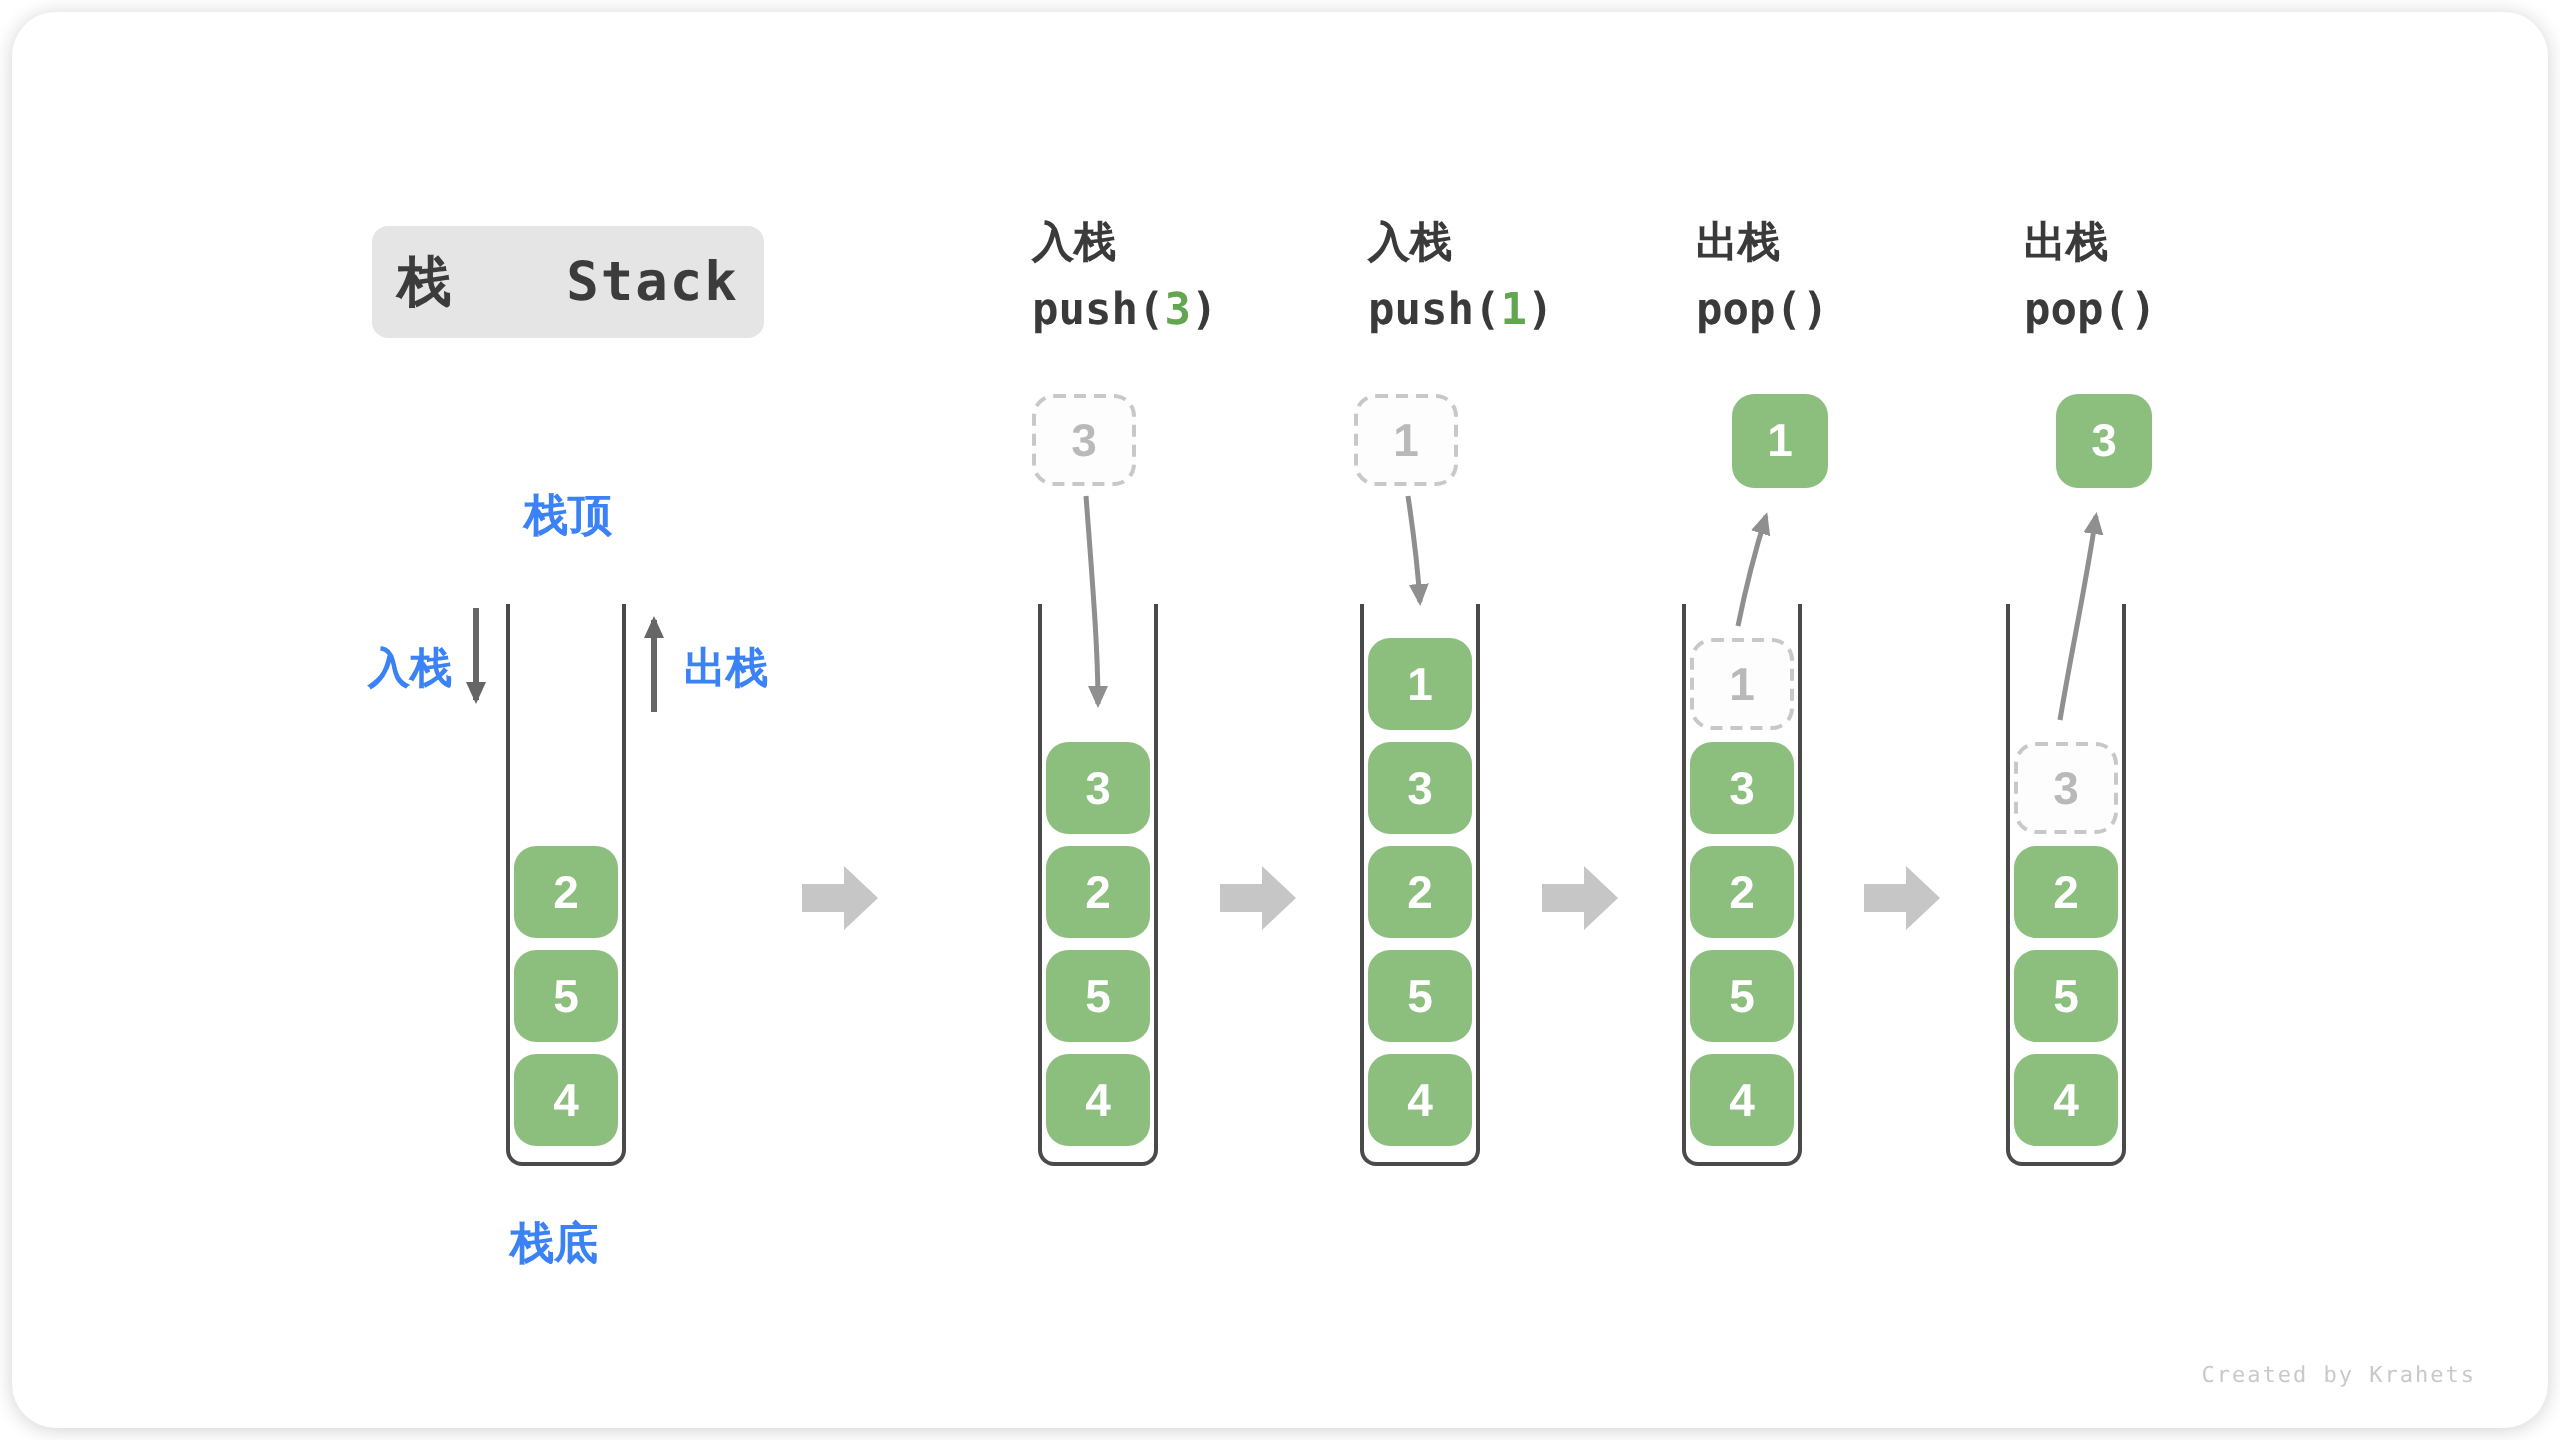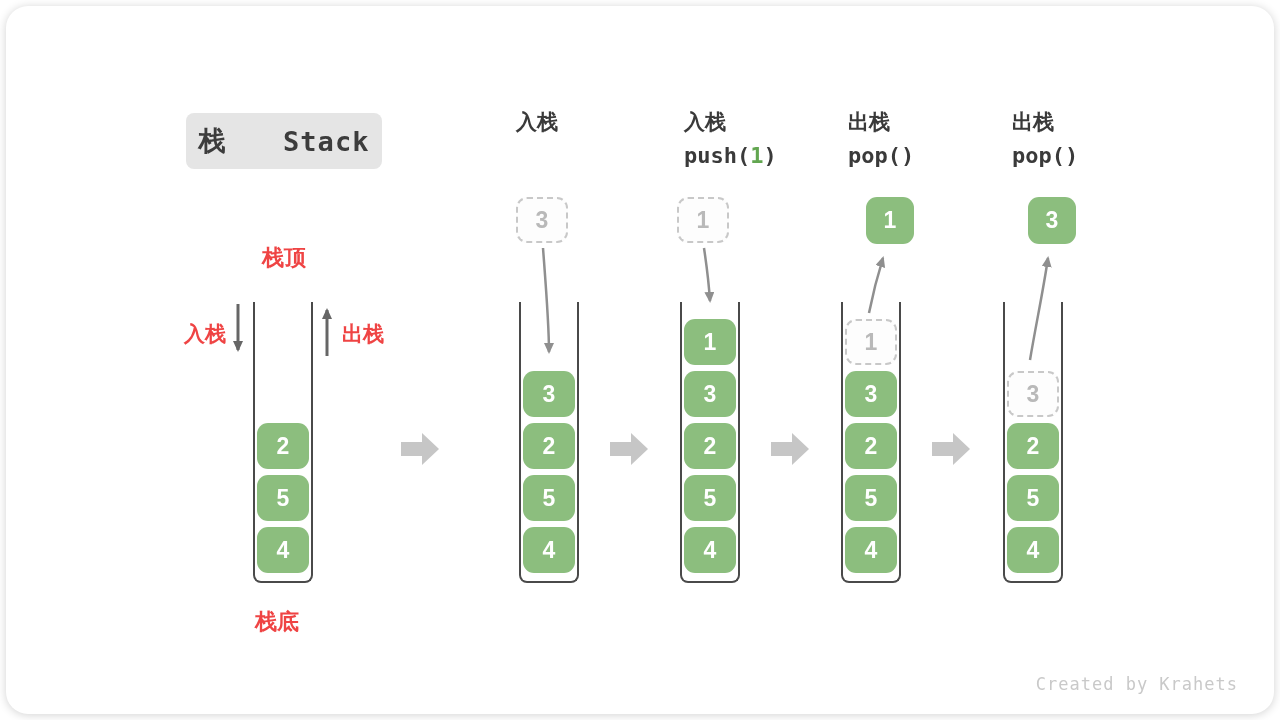--- a/index.html
+++ b/index.html
@@ -13,21 +13,21 @@
     box-shadow:0 1px 10px rgba(0,0,0,0.18);
   }
   .mono{font-family:"DejaVu Sans Mono","Liberation Mono",monospace;margin-left:48px;}
   .title-box{
     position:absolute;left:186px;top:113px;width:196px;height:56px;
     background:#e5e5e5;border-radius:8px;display:flex;align-items:center;justify-content:center;
     font-size:27px;font-weight:bold;color:#3c3c3c;letter-spacing:1px;
   }
   .title-box .mono{font-weight:bold;}
   .zh-label{
-    position:absolute;font-size:22px;font-weight:bold;color:#ef4444;white-space:nowrap;
+    position:absolute;font-size:22px;font-weight:bold;color:#3b82f6;white-space:nowrap;
   }
   .op-header{position:absolute;top:105px;width:170px;}
   .op-label{font-size:21px;font-weight:bold;color:#3a3a3a;line-height:33px;}
   .op-code{font-family:"DejaVu Sans Mono","Liberation Mono",monospace;font-size:22px;font-weight:bold;color:#3a3a3a;line-height:36px;}
   .op-code .arg{color:#62a650;}
   .stack-container{
     position:absolute;top:302px;width:60px;height:281px;box-sizing:border-box;
     border-left:2px solid #4a4a4a;border-right:2px solid #4a4a4a;border-bottom:2px solid #4a4a4a;
     border-radius:0 0 8px 8px;background:#ffffff;
   }
@@ -38,41 +38,42 @@
   }
   .box.green{background:#8cbe7e;color:#ffffff;}
   .box.ghost{background:#fdfdfd;border:2px dashed #c8c8c8;color:#b9b9b9;}
   .overlay{position:absolute;left:0;top:0;z-index:5;pointer-events:none;}
   .curve{stroke:#8f8f8f;stroke-width:2.5;fill:none;}
   .straight{stroke:#666666;stroke-width:3;fill:none;}
   .block-arrow{fill:#c6c6c6;}
   .footer{
     position:absolute;right:42px;bottom:26px;
     font-family:"DejaVu Sans Mono","Liberation Mono",monospace;
-    font-size:17px;color:#c9c9c9;letter-spacing:1px;
+    font-size:11px;color:#c9c9c9;letter-spacing:1px;
   }
 </style>
 </head>
 <body>
 
 <div class="canvas">
   <div class="card"></div>
 
   <div class="title-box">
     <span>栈</span>&nbsp;<span class="mono">Stack</span>
   </div>
 
   <div class="zh-label" style="left:255px;top:243px;width:58px;text-align:center;">栈顶</div>
   <div class="zh-label" style="left:255px;top:607px;width:58px;text-align:left;">栈底</div>
   <div class="zh-label" style="left:166px;top:320px;width:60px;text-align:right;font-size:21px;">入栈</div>
   <div class="zh-label" style="left:342px;top:320px;font-size:21px;">出栈</div>
 
   <div id="headers">
       <div class="op-header" style="left: 516px;">
         <div class="op-label">入栈</div>
+        <div class="op-code">push(<span class="arg">3</span>)</div>
       </div>
       <div class="op-header" style="left: 684px;">
         <div class="op-label">入栈</div>
         <div class="op-code">push(<span class="arg">1</span>)</div>
       </div>
       <div class="op-header" style="left: 848px;">
         <div class="op-label">出栈</div>
         <div class="op-code">pop(<span class="arg"></span>)</div>
       </div>
       <div class="op-header" style="left: 1012px;">

